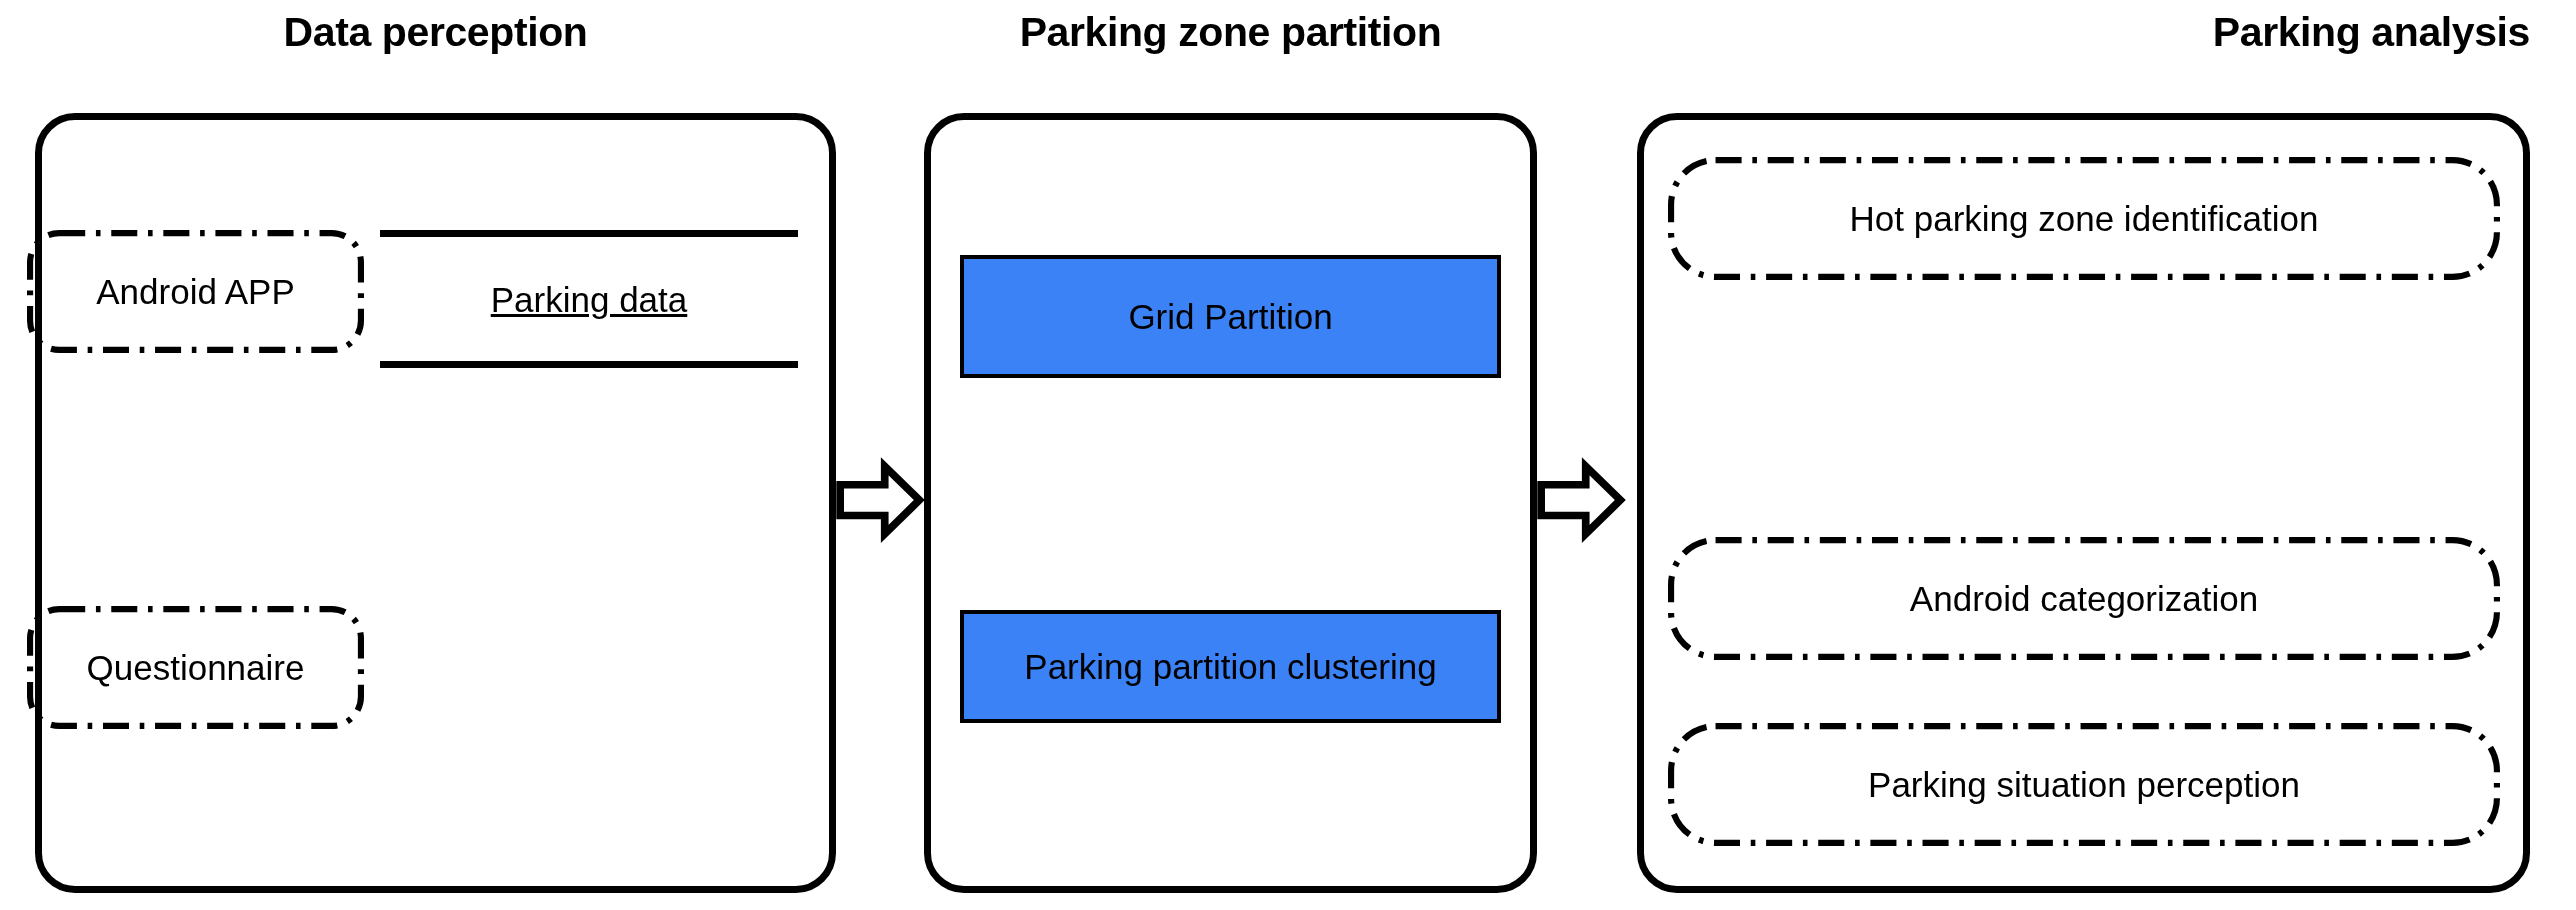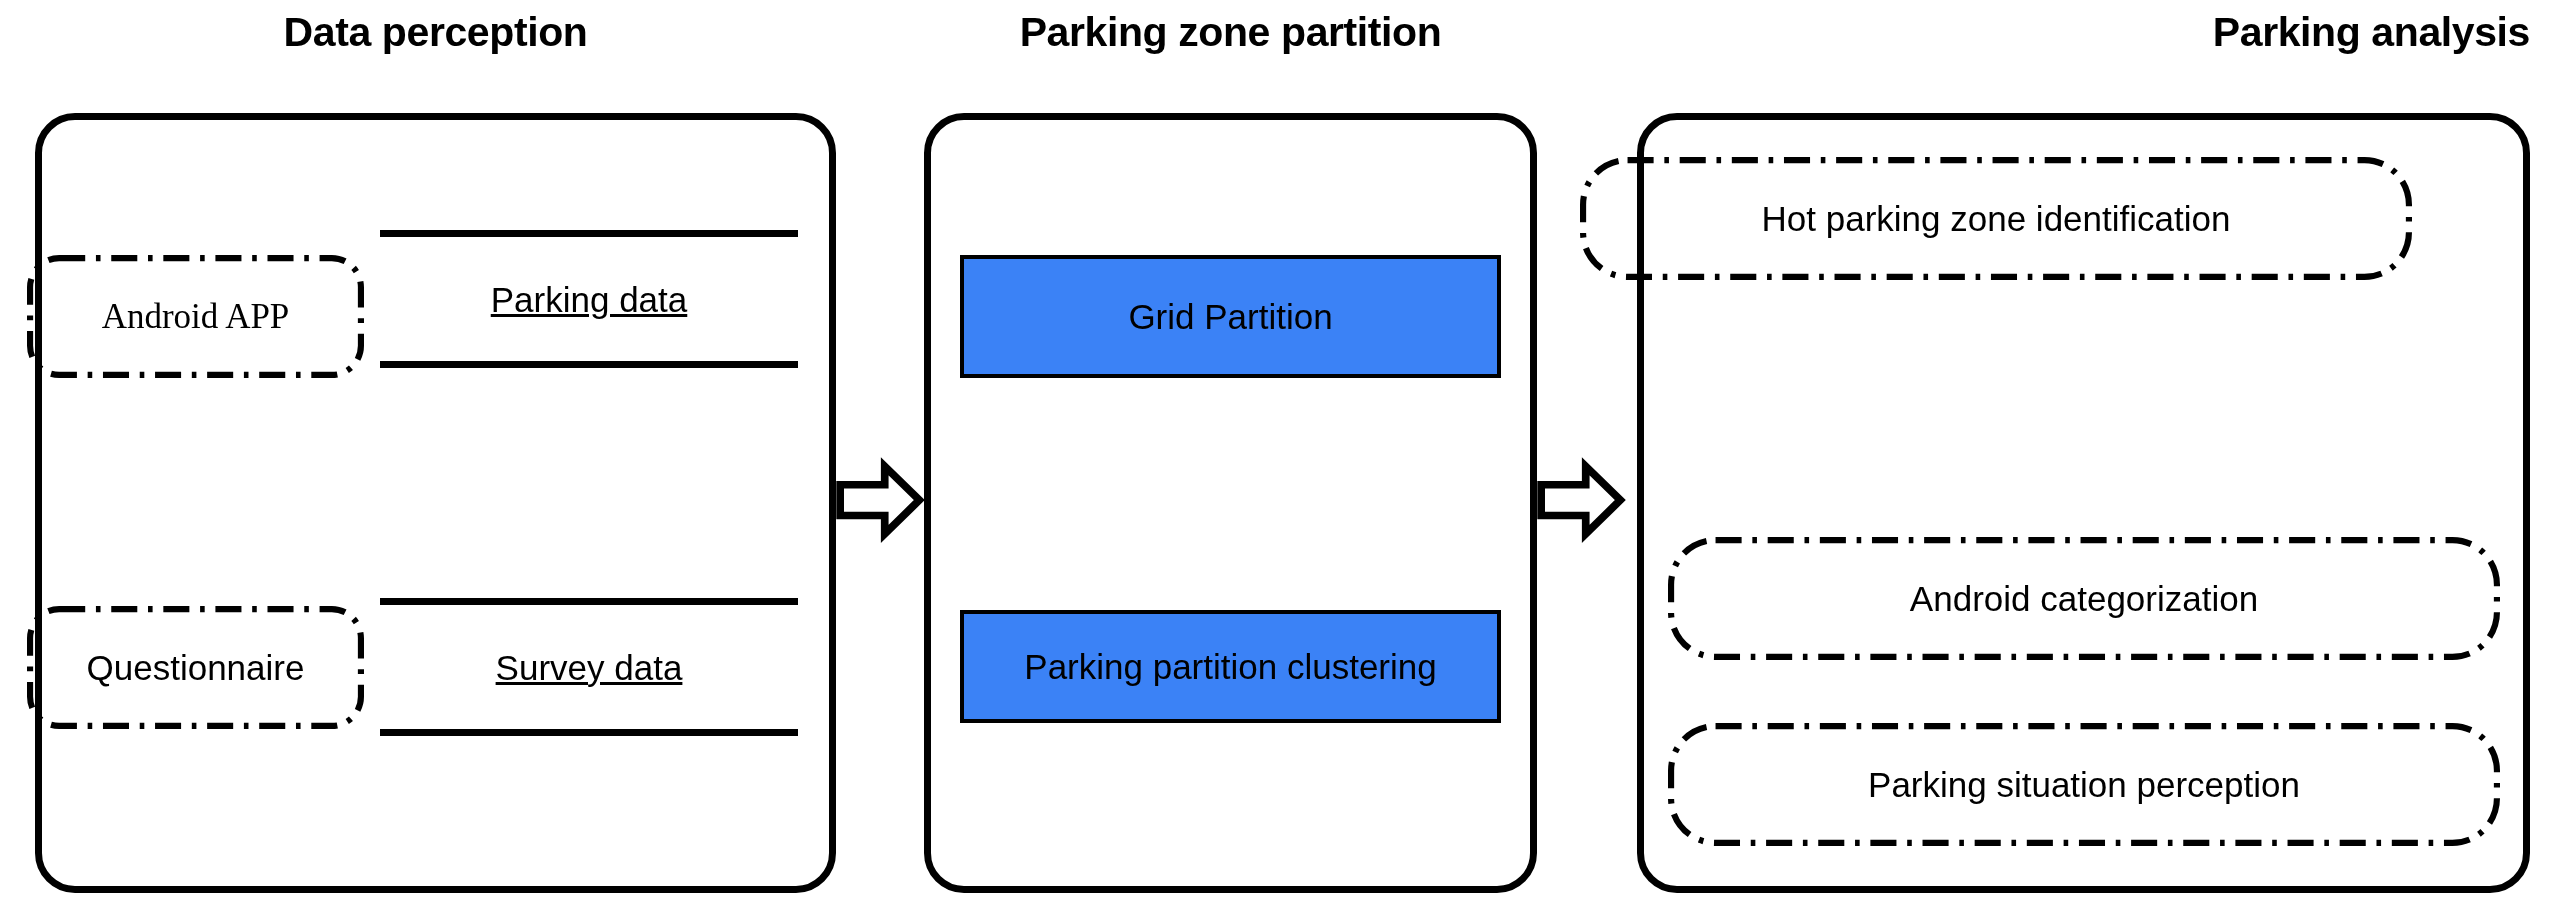--- a/index.html
+++ b/index.html
@@ -120,41 +120,38 @@
 <div class="stage">
 
   <div class="col-title" id="title-1">Data perception</div>
 
   <div class="col-title" id="title-2">Parking zone partition</div>
 
   <div class="col-title" id="title-3">Parking analysis</div>
 
   <div class="panel" id="panel-1"></div>
 
-  <div class="dashdot-node" id="node-android-app" style="left:27px; top:255px; width:337px; height:123px;font-family:Liberation Serif, serif;">
+  <div class="dashdot-node" id="node-android-app" style="left:27px; top:230px; width:337px; height:123px;">
     <svg class="dd-svg" viewBox="0 0 440 160" preserveAspectRatio="none">
       <rect x="4" y="4" width="432" height="152" rx="38" ry="38" fill="none" stroke="#000000" stroke-width="8" stroke-dasharray="34 14 6 14" stroke-linecap="butt"></rect>
     </svg>
     <span class="dd-label">Android APP</span>
   </div>
 
   <div class="rule-node" id="node-parking-data" style="left:380px; top:230px; width:418px; height:138px;">
     <span class="rn-label">Parking data</span>
   </div>
 
   <div class="dashdot-node" id="node-questionnaire" style="left:27px; top:606px; width:337px; height:123px;">
     <svg class="dd-svg" viewBox="0 0 440 160" preserveAspectRatio="none">
       <rect x="4" y="4" width="432" height="152" rx="38" ry="38" fill="none" stroke="#000000" stroke-width="8" stroke-dasharray="34 14 6 14" stroke-linecap="butt"></rect>
     </svg>
     <span class="dd-label">Questionnaire</span>
   </div>
 
-  <div class="rule-node" id="node-survey-data" style="left:380px; top:598px; width:418px; height:138px;">
-    <span class="rn-label">Survey data</span>
-  </div>
 
   <div class="flow-arrow" id="arrow-1" style="left:840px; top:464px; width:81px; height:73px;">
     <svg width="81" height="73" viewBox="0 0 105 95">
       <polygon points="0,27 58,27 58,3 103,47 58,91 58,67 0,67" fill="#ffffff" stroke="#000000" stroke-width="10" stroke-linejoin="miter"></polygon>
     </svg>
   </div>
 
   <div class="panel" id="panel-2"></div>
 
   <div class="rect-node" id="node-grid-partition" style="left:960px; top:255px; width:541px; height:123px;">
@@ -166,21 +163,21 @@
   </div>
 
   <div class="flow-arrow" id="arrow-2" style="left:1541px; top:464px; width:81px; height:73px;">
     <svg width="81" height="73" viewBox="0 0 105 95">
       <polygon points="0,27 58,27 58,3 103,47 58,91 58,67 0,67" fill="#ffffff" stroke="#000000" stroke-width="10" stroke-linejoin="miter"></polygon>
     </svg>
   </div>
 
   <div class="panel" id="panel-3"></div>
 
-  <div class="dashdot-node pill-node" id="node-hot-parking-zone" style="left:1580px; top:157px; width:832px; height:123px;justify-content:center;">
+  <div class="dashdot-node pill-node" id="node-hot-parking-zone" style="left:1668px; top:157px; width:832px; height:123px;justify-content:center;">
     <svg class="dd-svg" viewBox="0 0 1085 160" preserveAspectRatio="none">
       <rect x="4" y="4" width="1077" height="152" rx="58" ry="58" fill="none" stroke="#000000" stroke-width="8" stroke-dasharray="34 14 6 14" stroke-linecap="butt"></rect>
     </svg>
     <span class="dd-label">Hot parking zone identification</span>
   </div>
 
 
   <div class="dashdot-node pill-node" id="node-vehicle-categorization" style="left:1668px; top:537px; width:832px; height:123px;">
     <svg class="dd-svg" viewBox="0 0 1085 160" preserveAspectRatio="none">
       <rect x="4" y="4" width="1077" height="152" rx="58" ry="58" fill="none" stroke="#000000" stroke-width="8" stroke-dasharray="34 14 6 14" stroke-linecap="butt"></rect>

